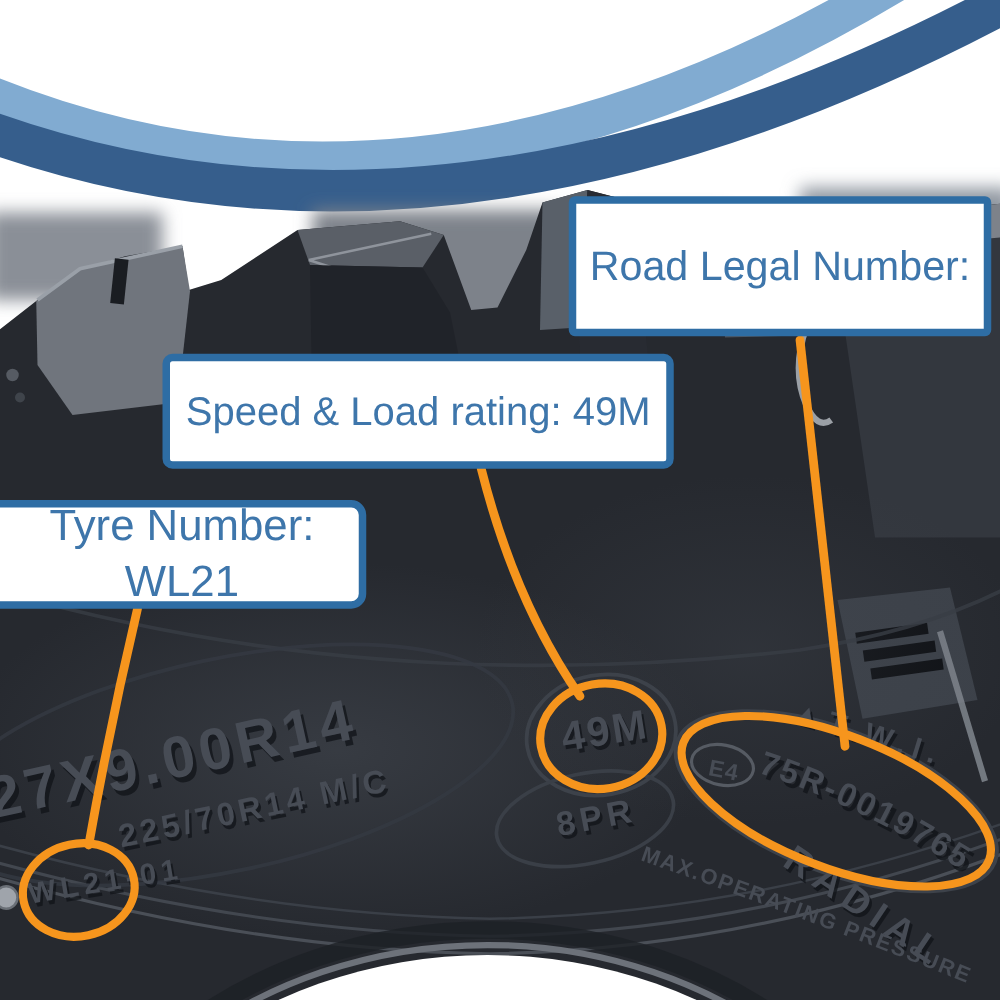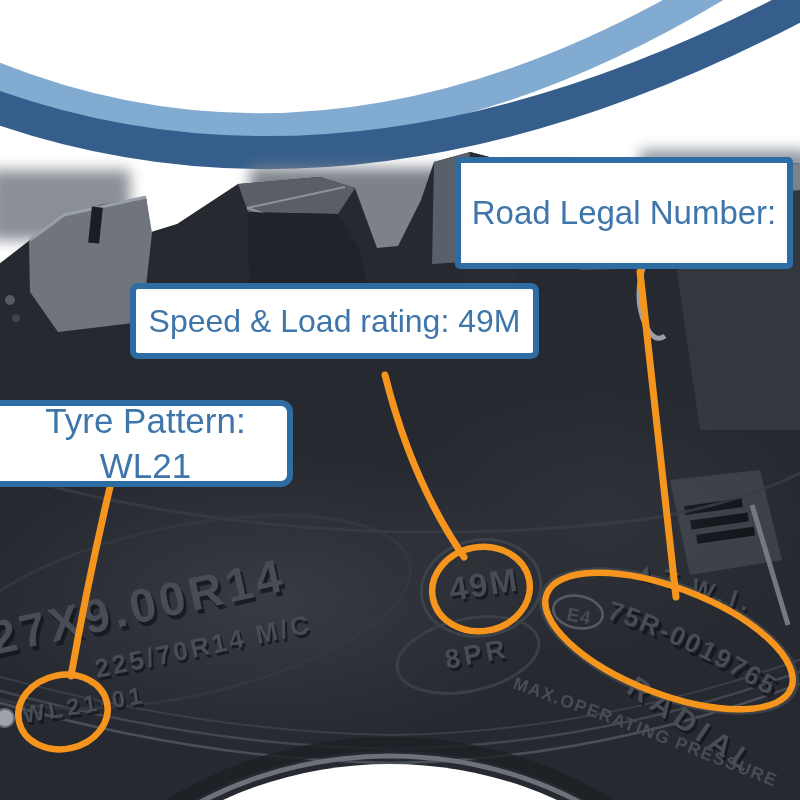--- a/index.html
+++ b/index.html
@@ -11,21 +11,21 @@
   .page-title{
     position:absolute;left:62px;top:6px;z-index:3;margin:0;
     font-size:48px;font-weight:bold;letter-spacing:-1px;color:#2F6EA9;
   }
   .callout{
     position:absolute;z-index:4;background:#ffffff;border:6px solid #2E6DA4;
     color:#3E76AB;display:flex;justify-content:center;
     align-items:center;text-align:center;box-sizing:border-box;line-height:1.26;
   }
   .callout.road{left:455px;top:157px;width:338px;height:112px;border-radius:5px;font-size:33px;}
-  .callout.speed{left:130px;top:283px;width:409px;height:76px;border-radius:8px;font-size:32px;}
+  .callout.speed{left:130px;top:283px;width:409px;height:92px;border-radius:8px;font-size:32px;}
   .callout.pattern{left:-16px;top:400px;width:309px;height:87px;border-radius:12px;font-size:35px;padding-left:14px;}
   .emb{font-family:"Liberation Sans",sans-serif;font-weight:bold;fill:#474C55;}
   .emb-sh{font-family:"Liberation Sans",sans-serif;font-weight:bold;fill:#101318;opacity:0.75;}
   .orange{stroke:#F6951D;fill:none;stroke-linecap:round;}
 </style>
 </head>
 <body>
 
 <div class="canvas">
 
@@ -159,16 +159,16 @@
 
   <div class="callout road">
     <div>Road Legal Number:</div>
   </div>
 
   <div class="callout speed">
     <div>Speed &amp; Load rating: 49M</div>
   </div>
 
   <div class="callout pattern">
-    <div>Tyre Pattern: WL21</div>
+    <div>Tyre Number: WL21</div>
   </div>
 
 </div>
 
 </body></html>

